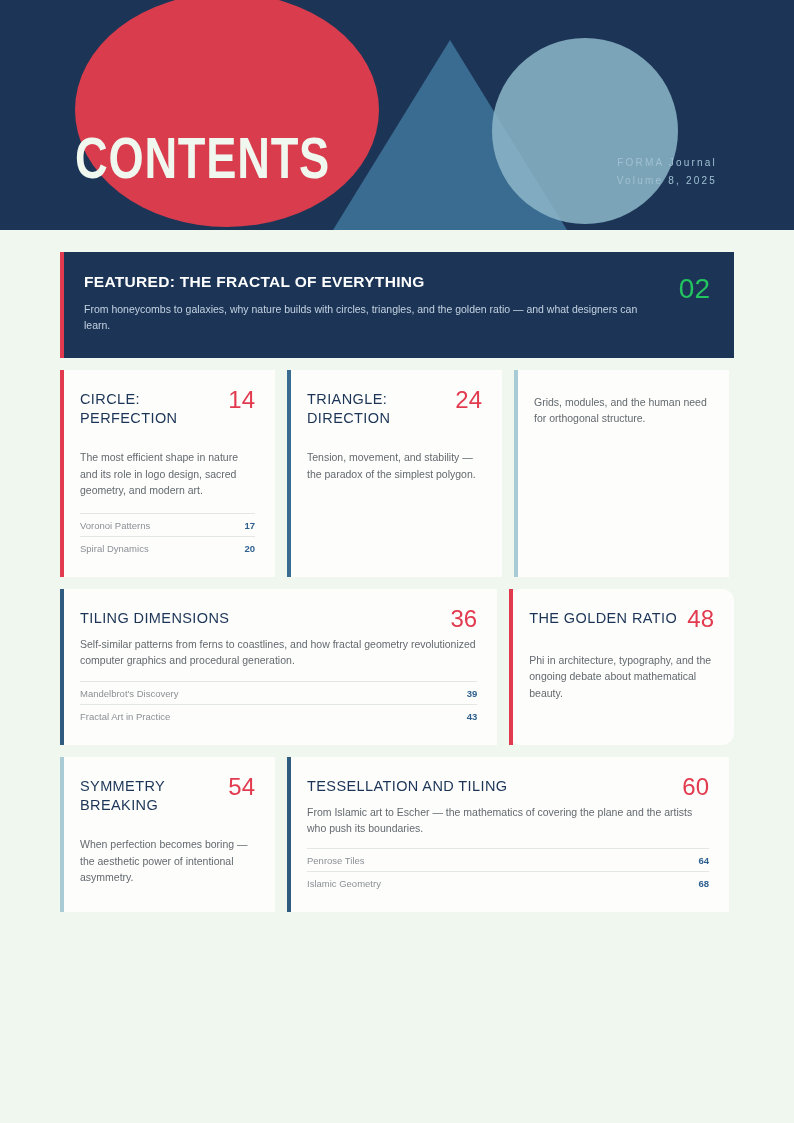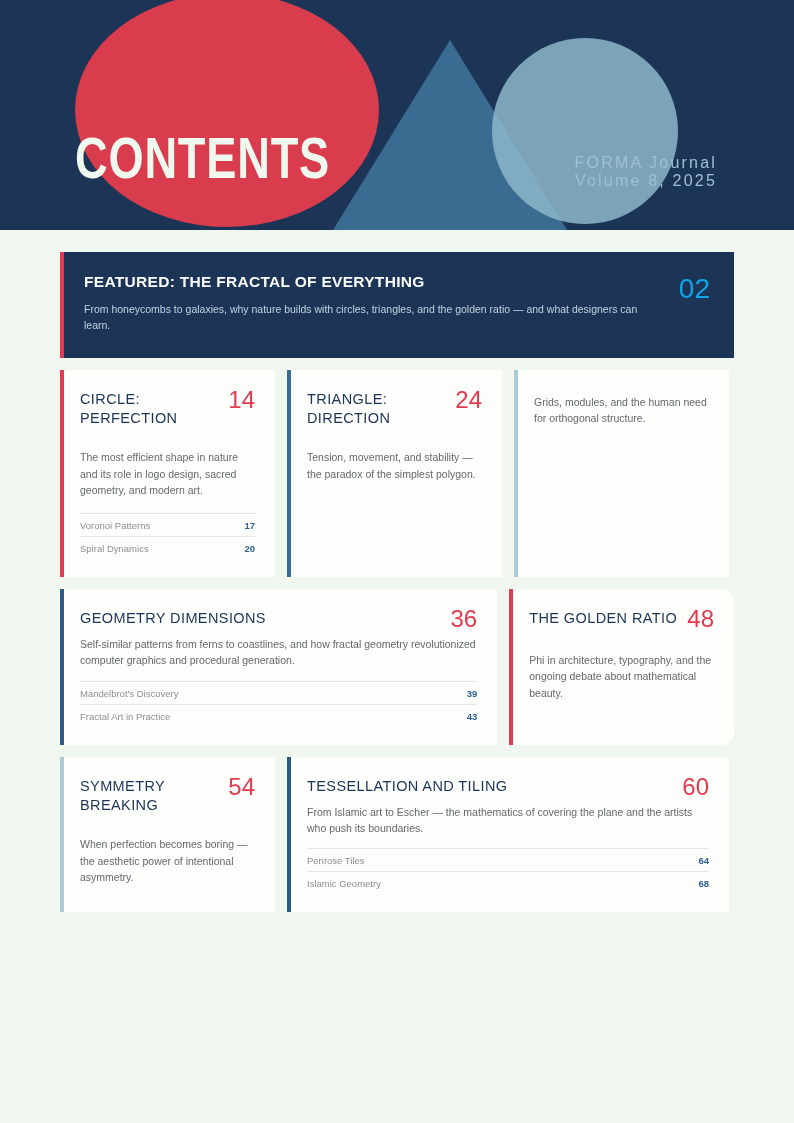--- a/index.html
+++ b/index.html
@@ -31,21 +31,21 @@
     z-index:5;
     white-space:nowrap;
   }
   .hdr-meta {
     position:absolute;
     right:77px; top:154px;
     text-align:right;
     z-index:5;
   }
   .hdr-meta div {
-    font-size:16px;
+    font-size:10px;
     color:#9fc0d2;
     letter-spacing:2.2px;
     line-height:18px;
     white-space:nowrap;
   }
 
   
   .sheet { padding:22px 60px 0 60px; }
 
   
@@ -62,21 +62,21 @@
   .featured-body { flex:1; padding-left:2px; }
   .featured-title {
     font-size:15.5px; font-weight:700; color:#ffffff;
     letter-spacing:0.3px; margin-bottom:10px;
   }
   .featured-desc {
     font-size:10.5px; color:#c3d2e0; line-height:1.55;
     max-width:560px;
   }
   .featured-page {
-    font-size:28px; color:#0ea5e9; font-weight:400;
+    font-size:28px; color:#22c55e; font-weight:400;
     line-height:1; margin-left:18px; padding-top:2px;
   }
 
   
   .row { display:flex; gap:12px; margin-bottom:12px; }
   .card {
     position:relative;
     background:#fdfdfc;
     padding:20px 20px 18px 20px;
     display:flex;
@@ -169,21 +169,21 @@
     <div class="card w-third" style="min-height:196px;">
       <div class="accent" style="background:#a8cbd6;"></div>
       <div class="card-desc" style="margin-top:4px;">Grids, modules, and the human need for orthogonal structure.</div>
     </div>
   </div>
 
   <div class="row">
     <div class="card w-wide2" style="min-height:149px;">
       <div class="accent" style="background:#2f5b80;"></div>
       <div class="card-head">
-        <div class="card-title">GEOMETRY DIMENSIONS</div>
+        <div class="card-title">TILING DIMENSIONS</div>
         <div class="card-page">36</div>
       </div>
       <div class="card-desc" style="margin-top:5px;">Self-similar patterns from ferns to coastlines, and how fractal geometry revolutionized computer graphics and procedural generation.</div>
       <div class="subs" style="margin-top:12px;">
         <div class="sub">
           <span class="sub-label">Mandelbrot's Discovery</span>
           <span class="sub-page">39</span>
         </div>
         <div class="sub">
           <span class="sub-label">Fractal Art in Practice</span>

